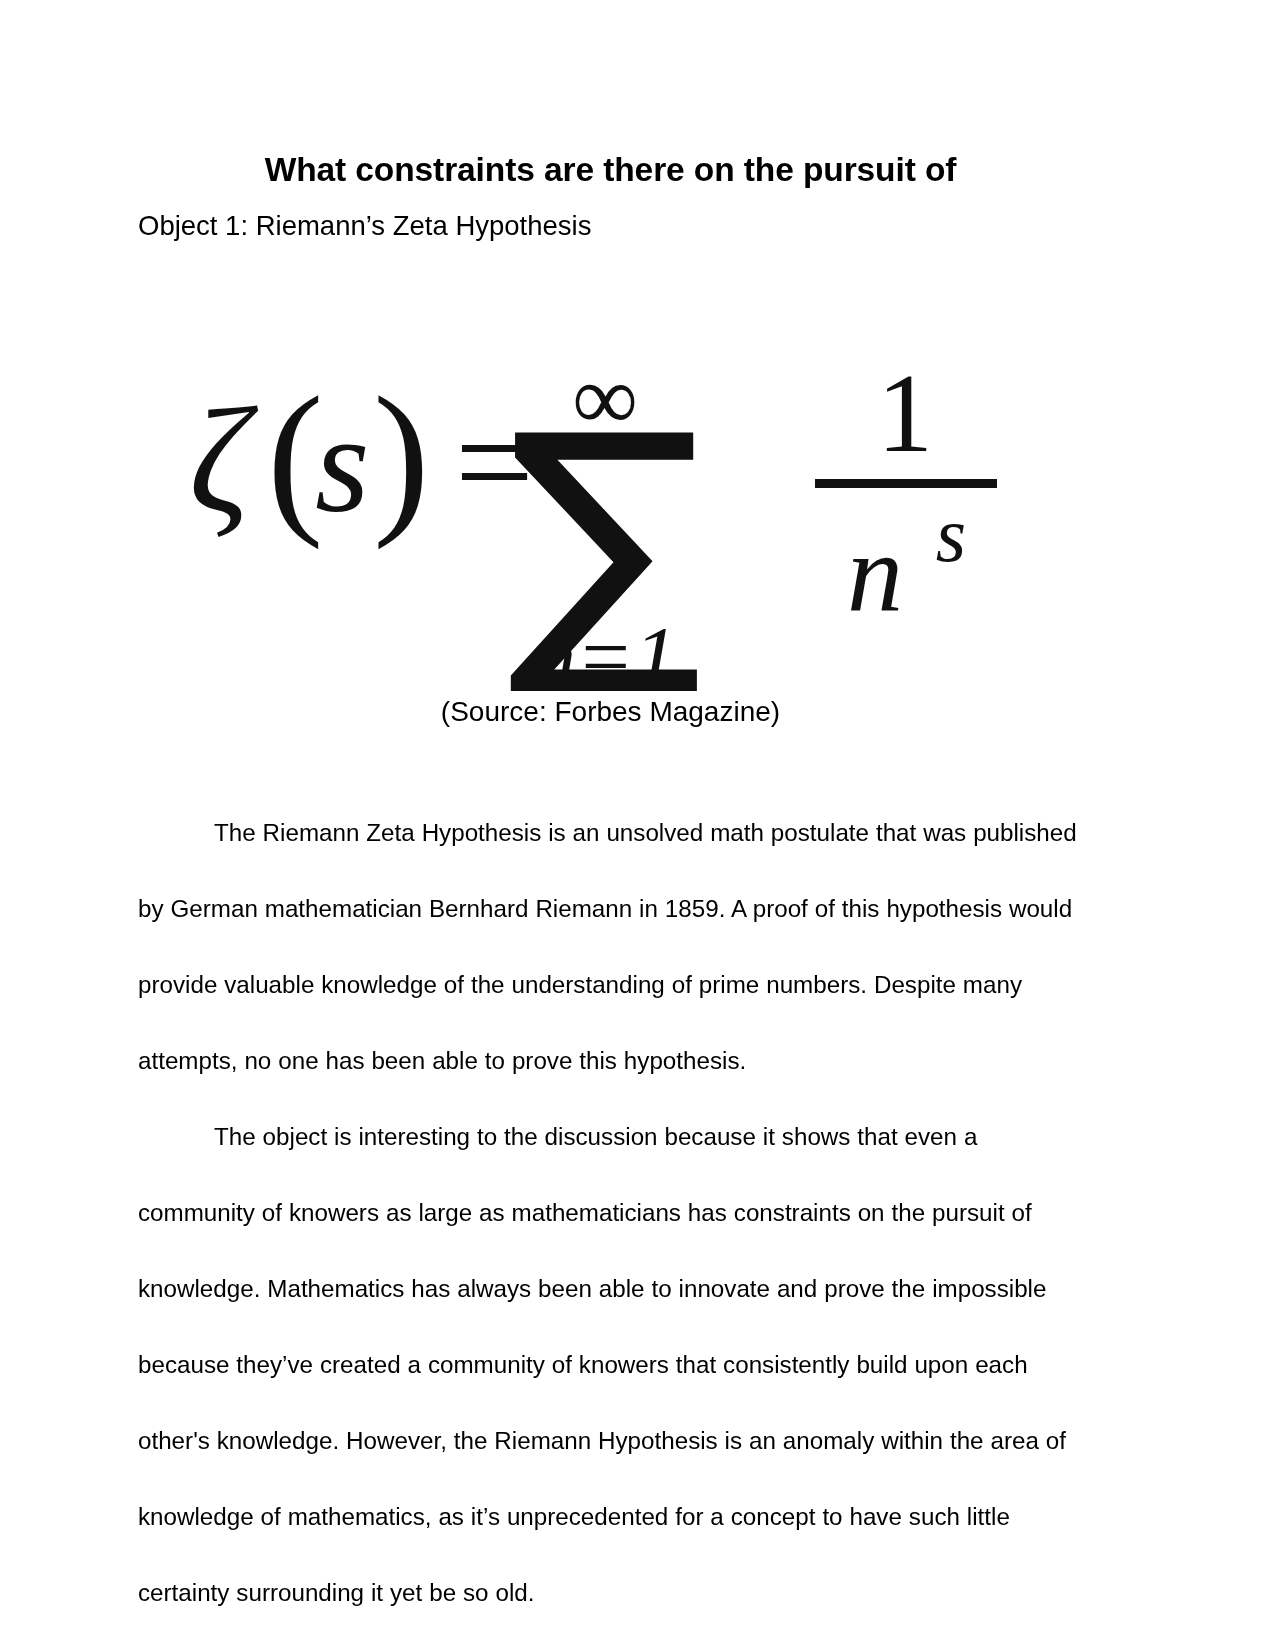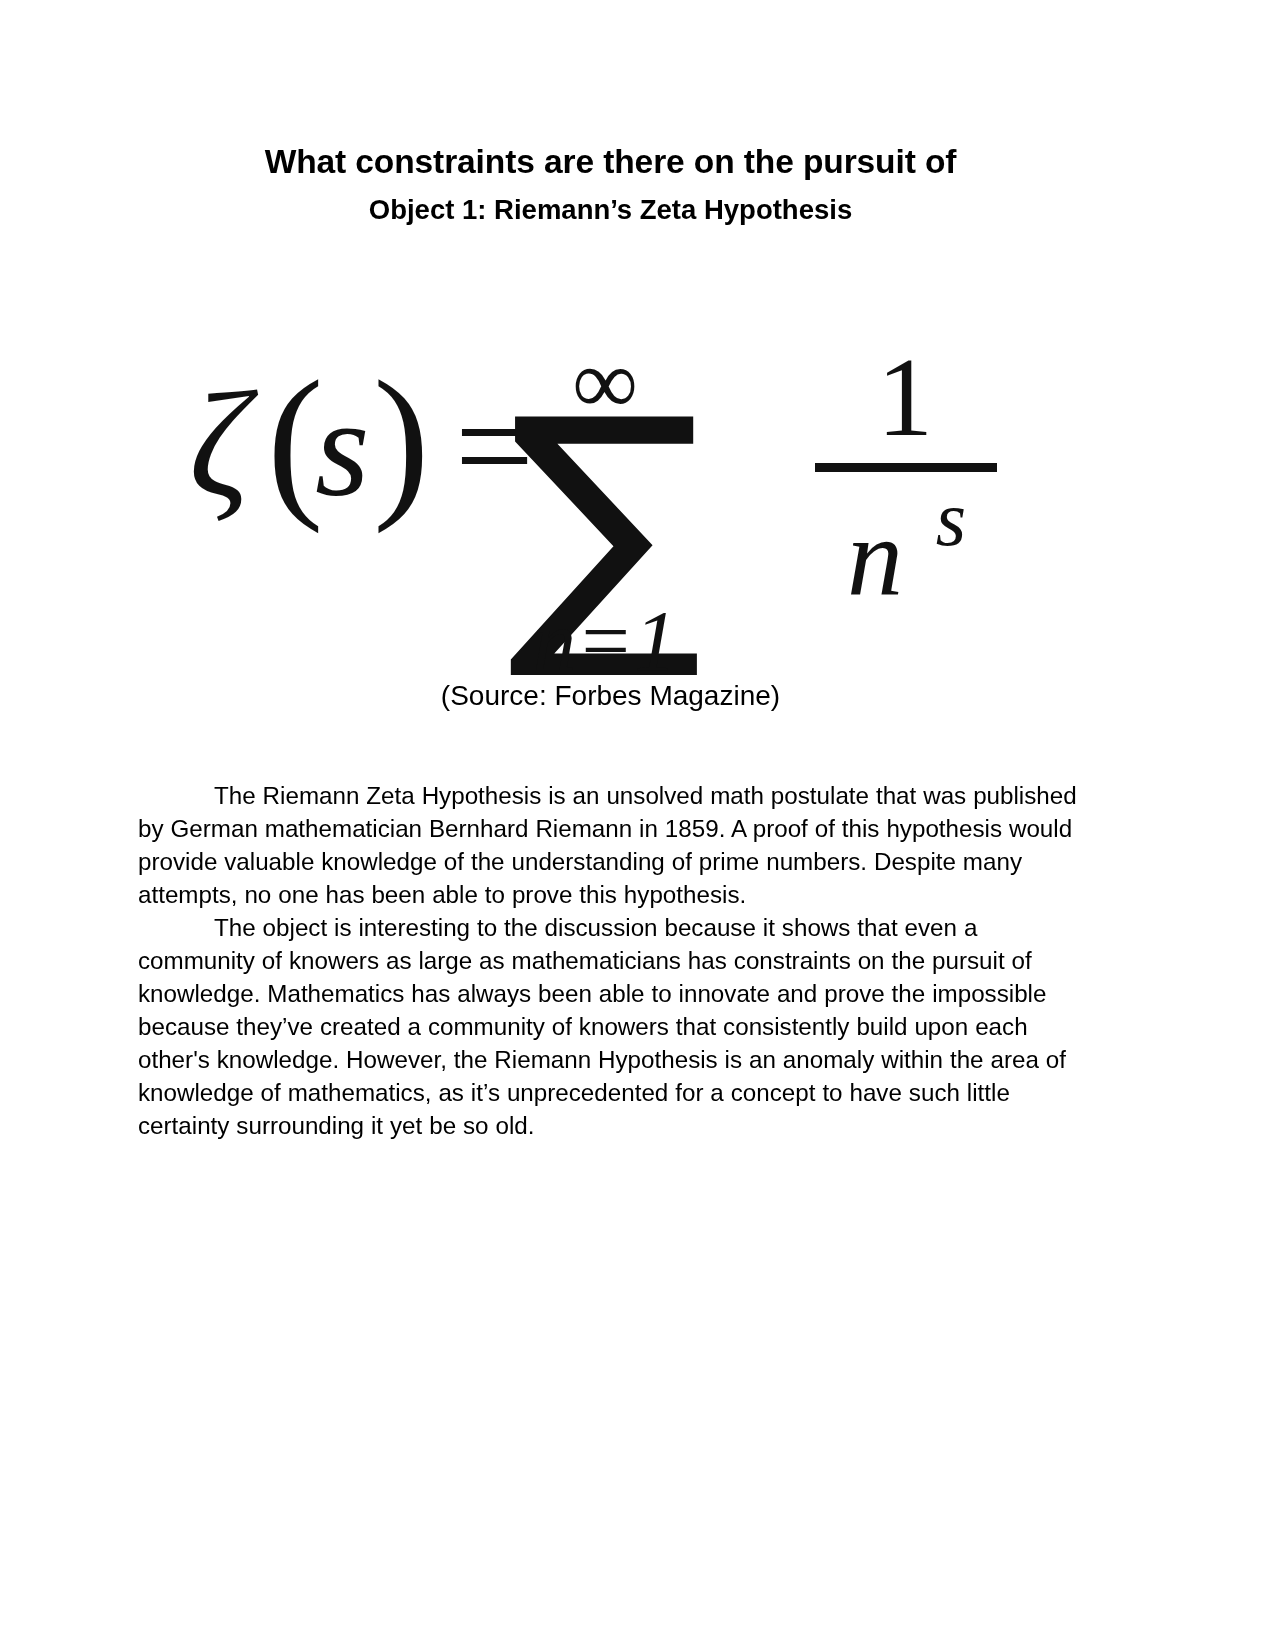--- a/index.html
+++ b/index.html
@@ -25,38 +25,37 @@
 
   .content {
     position: absolute;
     left: 138px;
     top: 0;
     width: 945px;
   }
 
   
   .doc-title {
-    margin: 0;
+    margin: 8px;
     padding-top: 138px;
     text-align: center;
     font-family: "Liberation Sans", sans-serif;
     font-weight: bold;
     font-size: 33.5px;
     line-height: 47px;
     letter-spacing: -0.1px;
     color: #000;
   }
   .doc-title .line2 { display: block; }
 
   .doc-subtitle {
     margin: 0;
     padding-top: 6px;
-    text-align: center;
     font-family: "Liberation Sans", sans-serif;
-    font-weight: bold;
+    font-weight: normal;
     font-size: 27.5px;
     line-height: 38px;
     color: #000;
   }
 
   
   .formula-block {
     margin: 0;
     padding-top: 16px;
     text-align: center;
@@ -79,21 +78,21 @@
   }
 
   
   .body-text {
     padding-top: 66px;
   }
   .para {
     margin: 0;
     font-family: "Liberation Sans", sans-serif;
     font-size: 24.2px;
-    line-height: 33px;
+    line-height: 76px;
     color: #000;
     text-align: left;
     text-indent: 76px;
     word-spacing: 0.2px;
   }
   .para + .para {
     margin-top: 0;
   }
 </style>
 </head>

